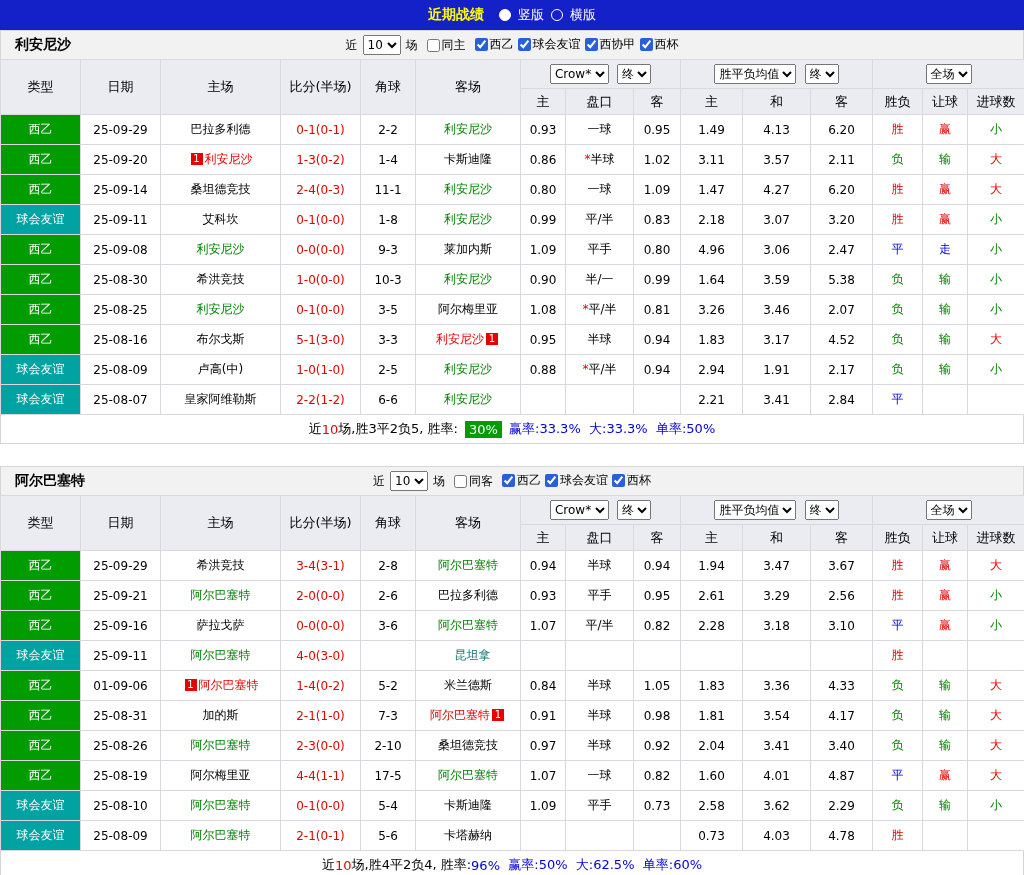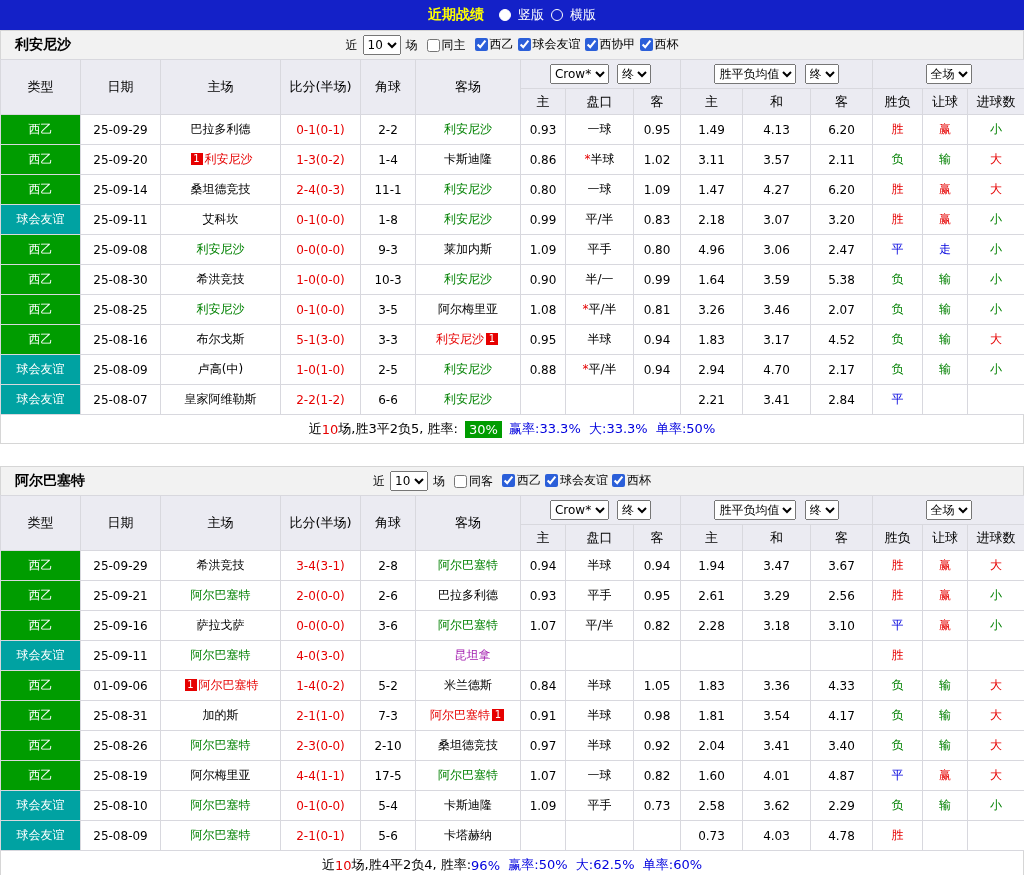--- a/index.html
+++ b/index.html
@@ -273,21 +273,21 @@
             <td class="type bg-teal">球会友谊</td>
             <td>25-08-09</td>
             <td class="team"><span style="color: rgb(0, 0, 0);">卢高(中)</span></td>
             <td class="score">1-0(1-0)</td>
             <td>2-5</td>
             <td class="team"><span style="color: rgb(0, 128, 0);">利安尼沙</span></td>
             <td>0.88</td>
             <td><span class="star">*</span>平/半</td>
             <td>0.94</td>
             <td>2.94</td>
-            <td>4.70</td>
+            <td>1.91</td>
             <td>2.17</td>
             <td style="color: rgb(0, 128, 0);">负</td>
             <td style="color: rgb(0, 128, 0);">输</td>
             <td style="color: rgb(0, 128, 0);">小</td>
           </tr>
           <tr>
             <td class="type bg-teal">球会友谊</td>
             <td>25-08-07</td>
             <td class="team"><span style="color: rgb(0, 0, 0);">皇家阿维勒斯</span></td>
             <td class="score">2-2(1-2)</td>
@@ -435,21 +435,21 @@
             <td style="color: rgb(0, 0, 221);">平</td>
             <td style="color: rgb(230, 0, 0);">赢</td>
             <td style="color: rgb(0, 128, 0);">小</td>
           </tr>
           <tr>
             <td class="type bg-teal">球会友谊</td>
             <td>25-09-11</td>
             <td class="team"><span style="color: rgb(0, 128, 0);">阿尔巴塞特</span></td>
             <td class="score">4-0(3-0)</td>
             <td></td>
-            <td class="team"><span style="color: #a21caf; margin-left: 9px;">昆坦拿</span></td>
+            <td class="team"><span style="color: #0f766e; margin-left: 9px;">昆坦拿</span></td>
             <td></td>
             <td></td>
             <td></td>
             <td></td>
             <td></td>
             <td></td>
             <td style="color: rgb(230, 0, 0);">胜</td>
             <td style="color: rgb(0, 0, 0);"></td>
             <td style="color: rgb(0, 0, 0);"></td>
           </tr>

